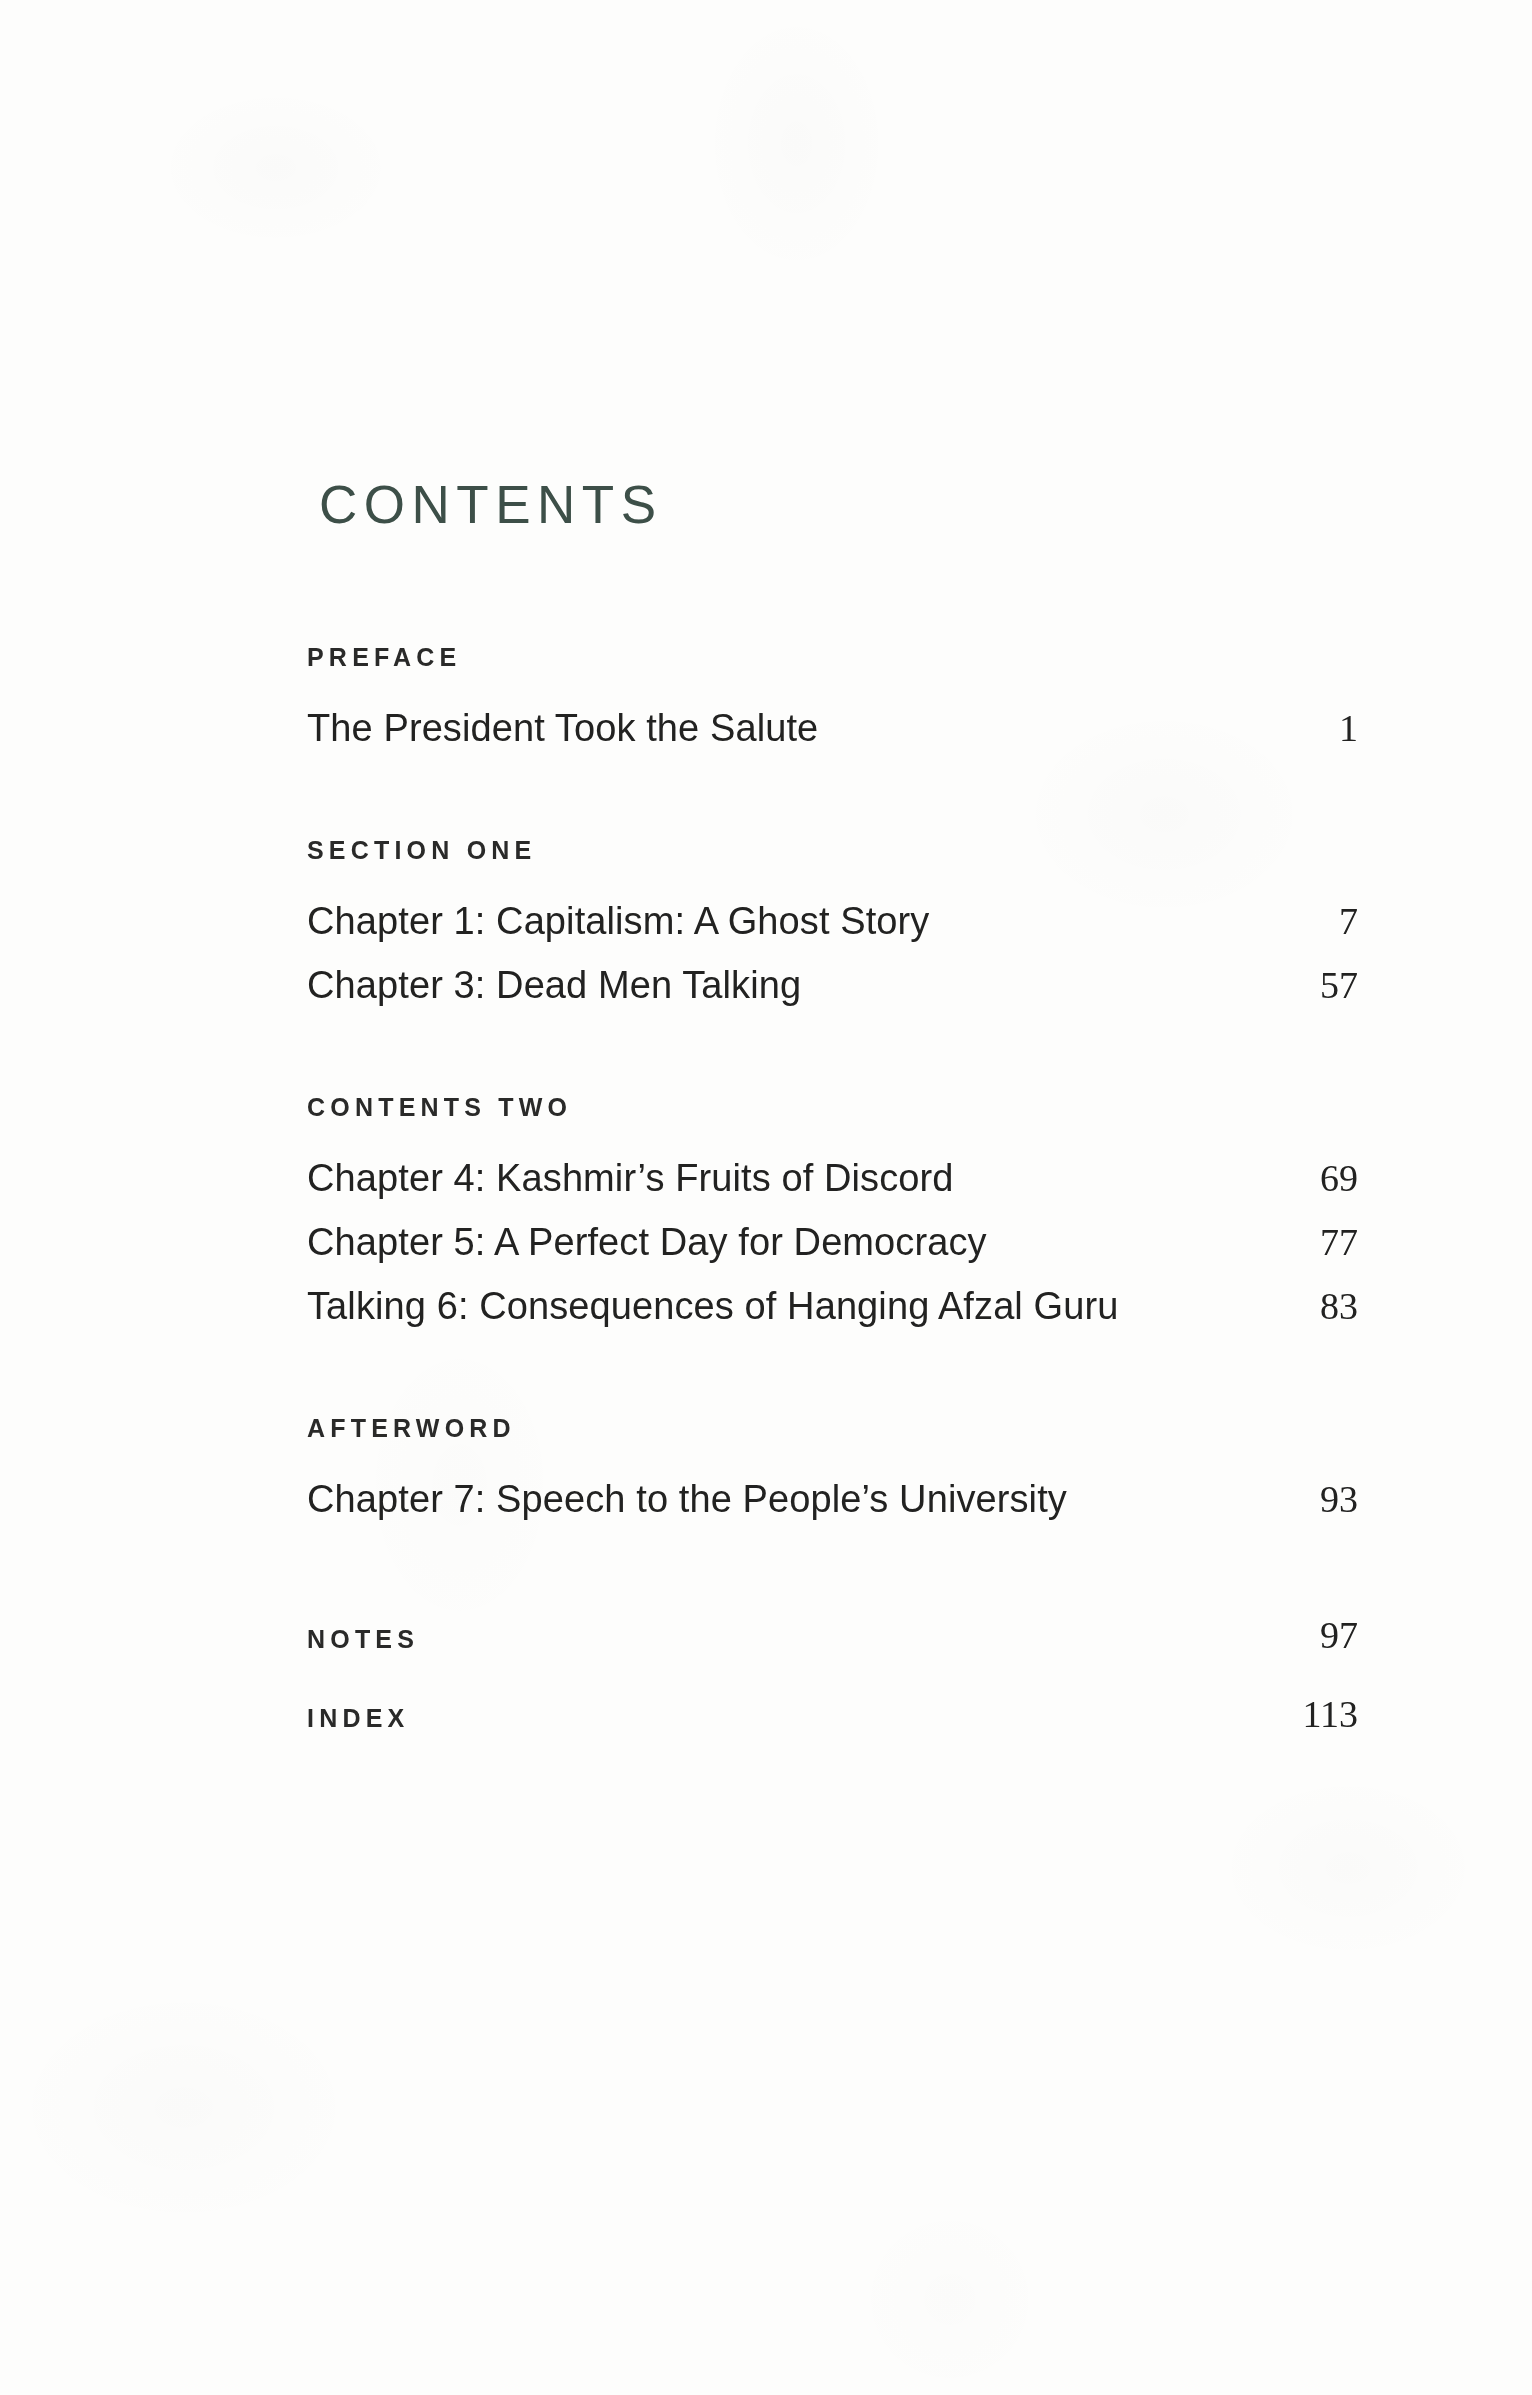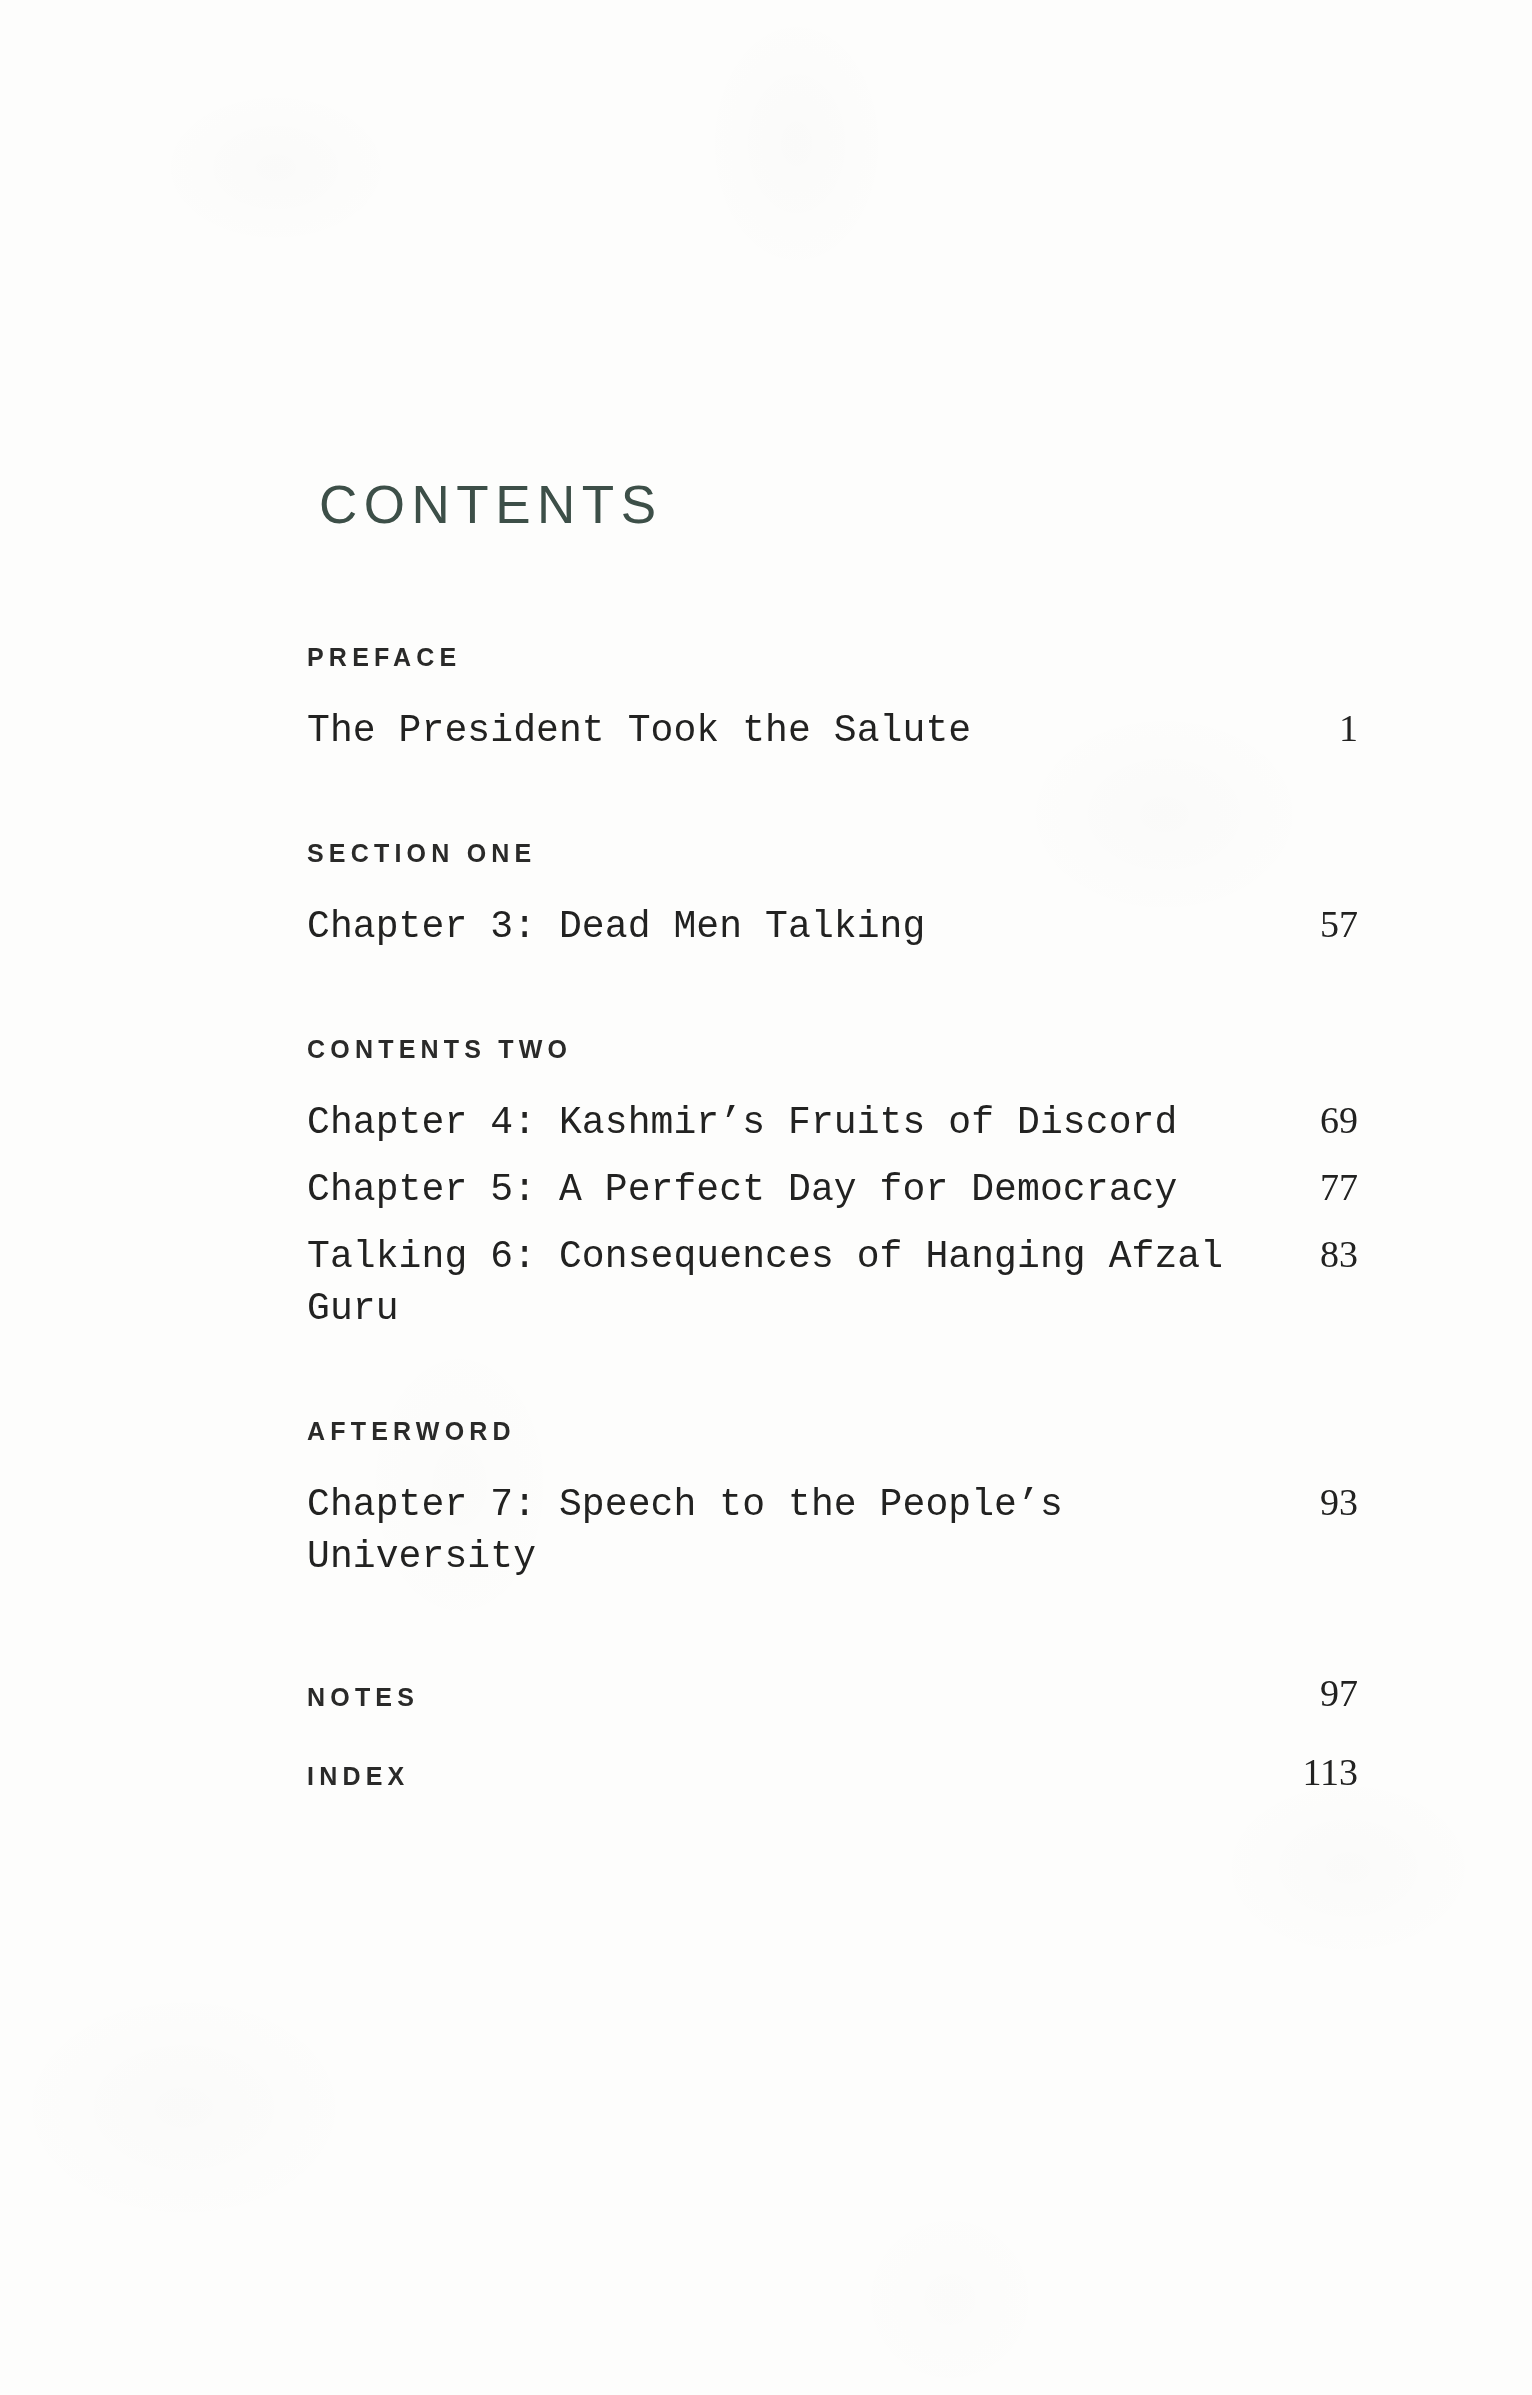--- a/index.html
+++ b/index.html
@@ -81,21 +81,21 @@
     display: flex;
     align-items: baseline;
     justify-content: space-between;
     margin-bottom: 12px;
   }
   .toc-entry:last-child {
     margin-bottom: 0;
   }
 
   .entry-title {
-    font-family: Liberation Mono, monospace;
+    font-family: Liberation Sans, sans-serif;
     font-size: 38px;
     font-weight: 400;
     color: #222221;
     line-height: 1.37;
     letter-spacing: 0.1px;
   }
 
   .entry-page {
     font-family: "Liberation Serif", serif;
     font-size: 38px;
@@ -144,20 +144,24 @@
       <div class="section-label">PREFACE</div>
       <div class="toc-entry">
         <span class="entry-title">The President Took the Salute</span>
         <span class="entry-page">1</span>
       </div>
     </div>
 
     <div class="toc-group">
       <div class="section-label">SECTION ONE</div>
       <div class="toc-entry">
+        <span class="entry-title">Chapter 1: Capitalism: A Ghost Story</span>
+        <span class="entry-page">7</span>
+      </div>
+      <div class="toc-entry">
         <span class="entry-title">Chapter 3: Dead Men Talking</span>
         <span class="entry-page">57</span>
       </div>
     </div>
 
     <div class="toc-group">
       <div class="section-label">CONTENTS TWO</div>
       <div class="toc-entry">
         <span class="entry-title">Chapter 4: Kashmir’s Fruits of Discord</span>
         <span class="entry-page">69</span>

